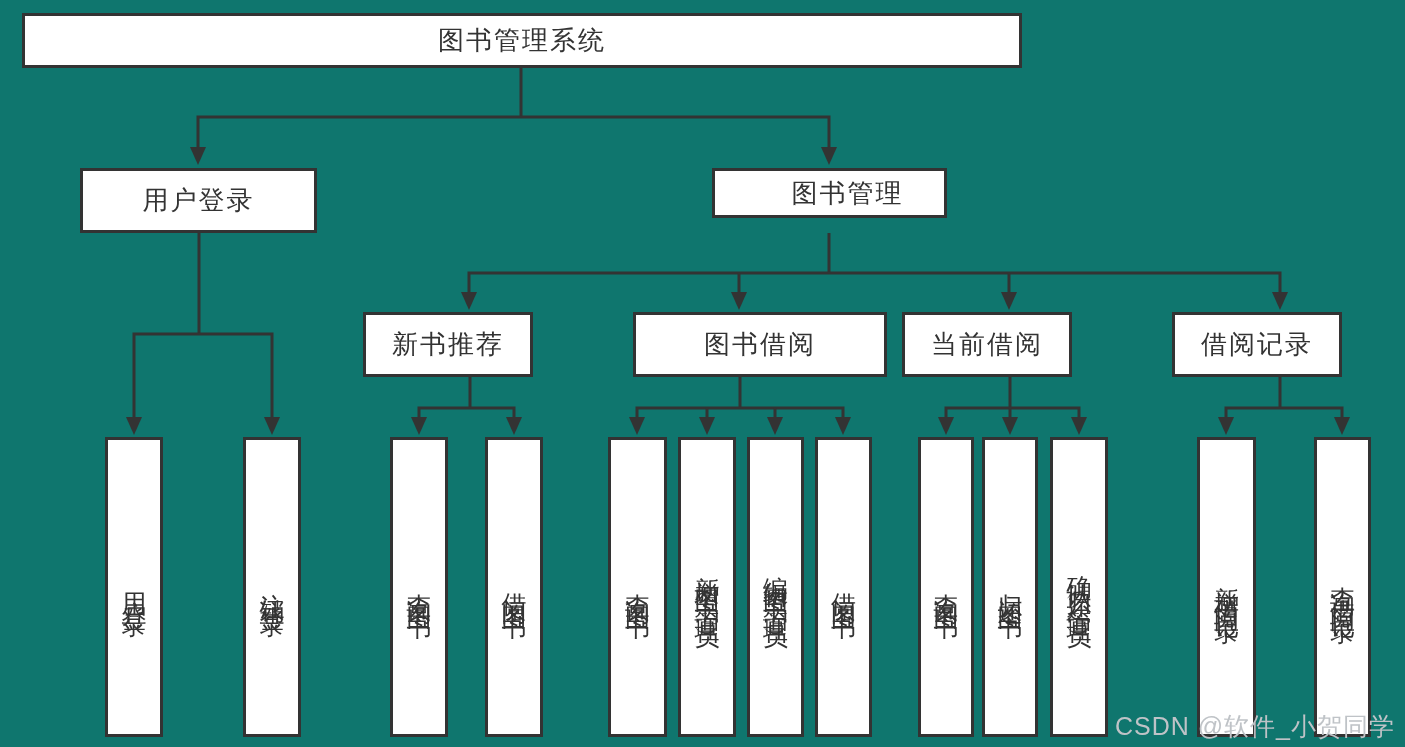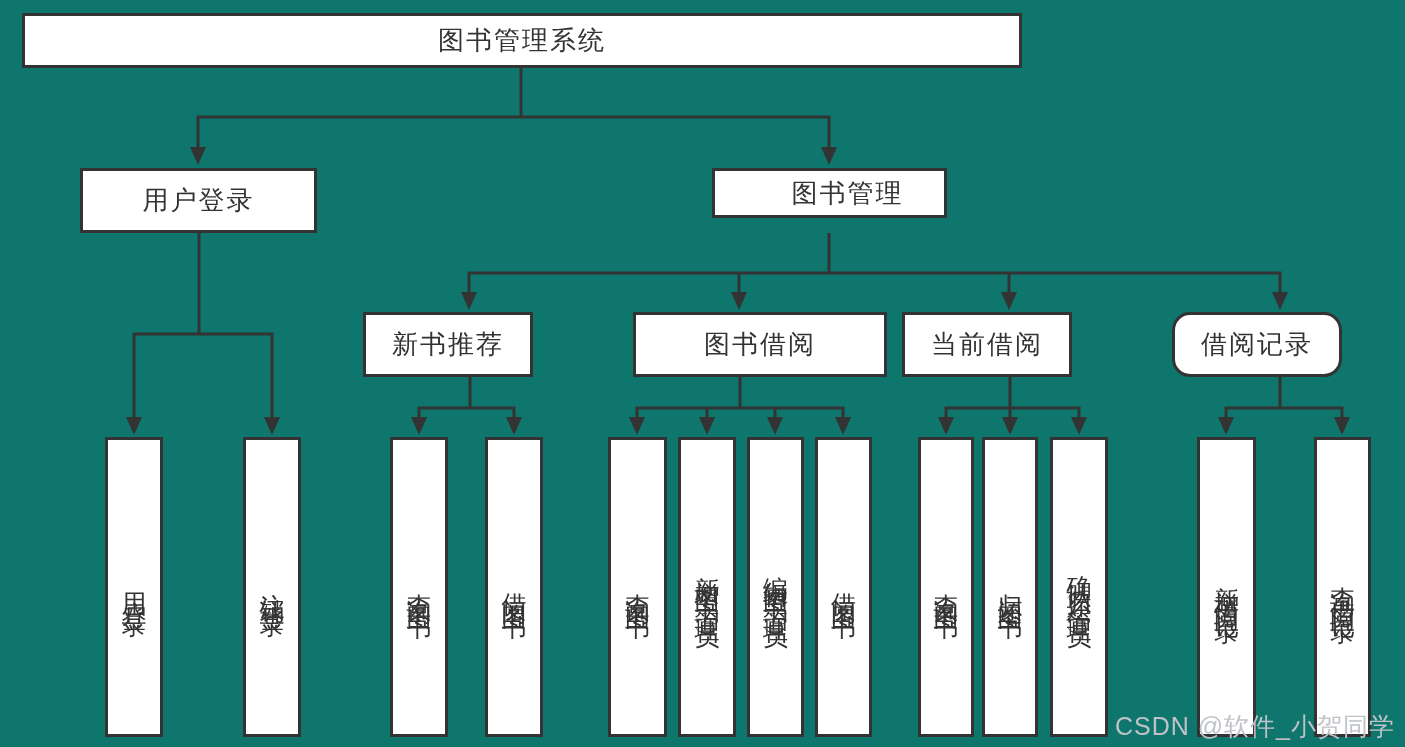--- a/index.html
+++ b/index.html
@@ -29,21 +29,21 @@
     z-index: 2;
   }
   .node.h-label { font-size: 26px; letter-spacing: 2px; white-space: nowrap; }
   .node.root  { left: 22px;  top: 13px;  width: 1000px; height: 55px; }
   .node.lv2a  { left: 80px;  top: 168px; width: 237px;  height: 65px; }
   .node.lv2b  { left: 712px; top: 168px; width: 235px;  height: 50px; padding-left: 36px; }
   .node.lv3   { top: 312px;  height: 65px; width: 170px; }
   .node.lv3.p1 { left: 363px; }
   .node.lv3.p2 { left: 633px; width: 254px; }
   .node.lv3.p3 { left: 902px; }
-  .node.lv3.p4 { left: 1172px; border-radius: 18px; }
+  .node.lv3.p4 { left: 1172px; }
   .node.leaf {
     top: 437px;
     width: 58px;
     height: 300px;
   }
   .leaf .vtext {
     writing-mode: vertical-rl;
     text-orientation: mixed;
     font-size: 25px;
     letter-spacing: 7px;

